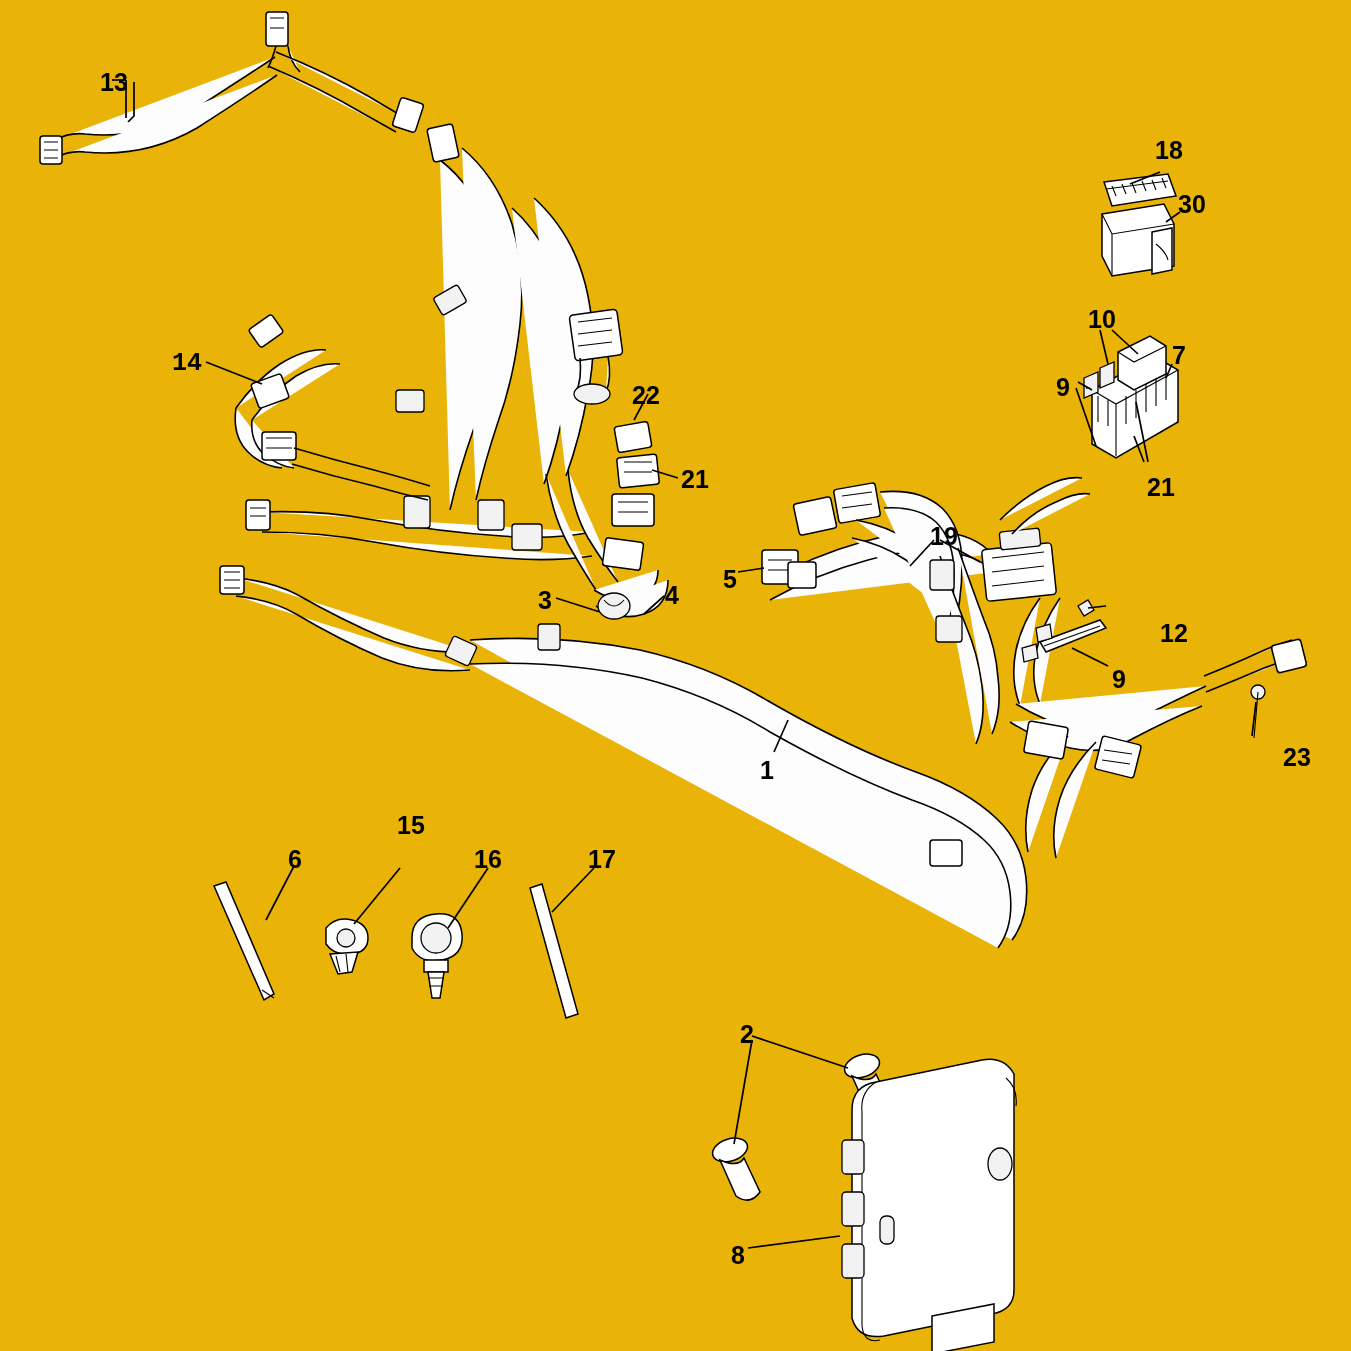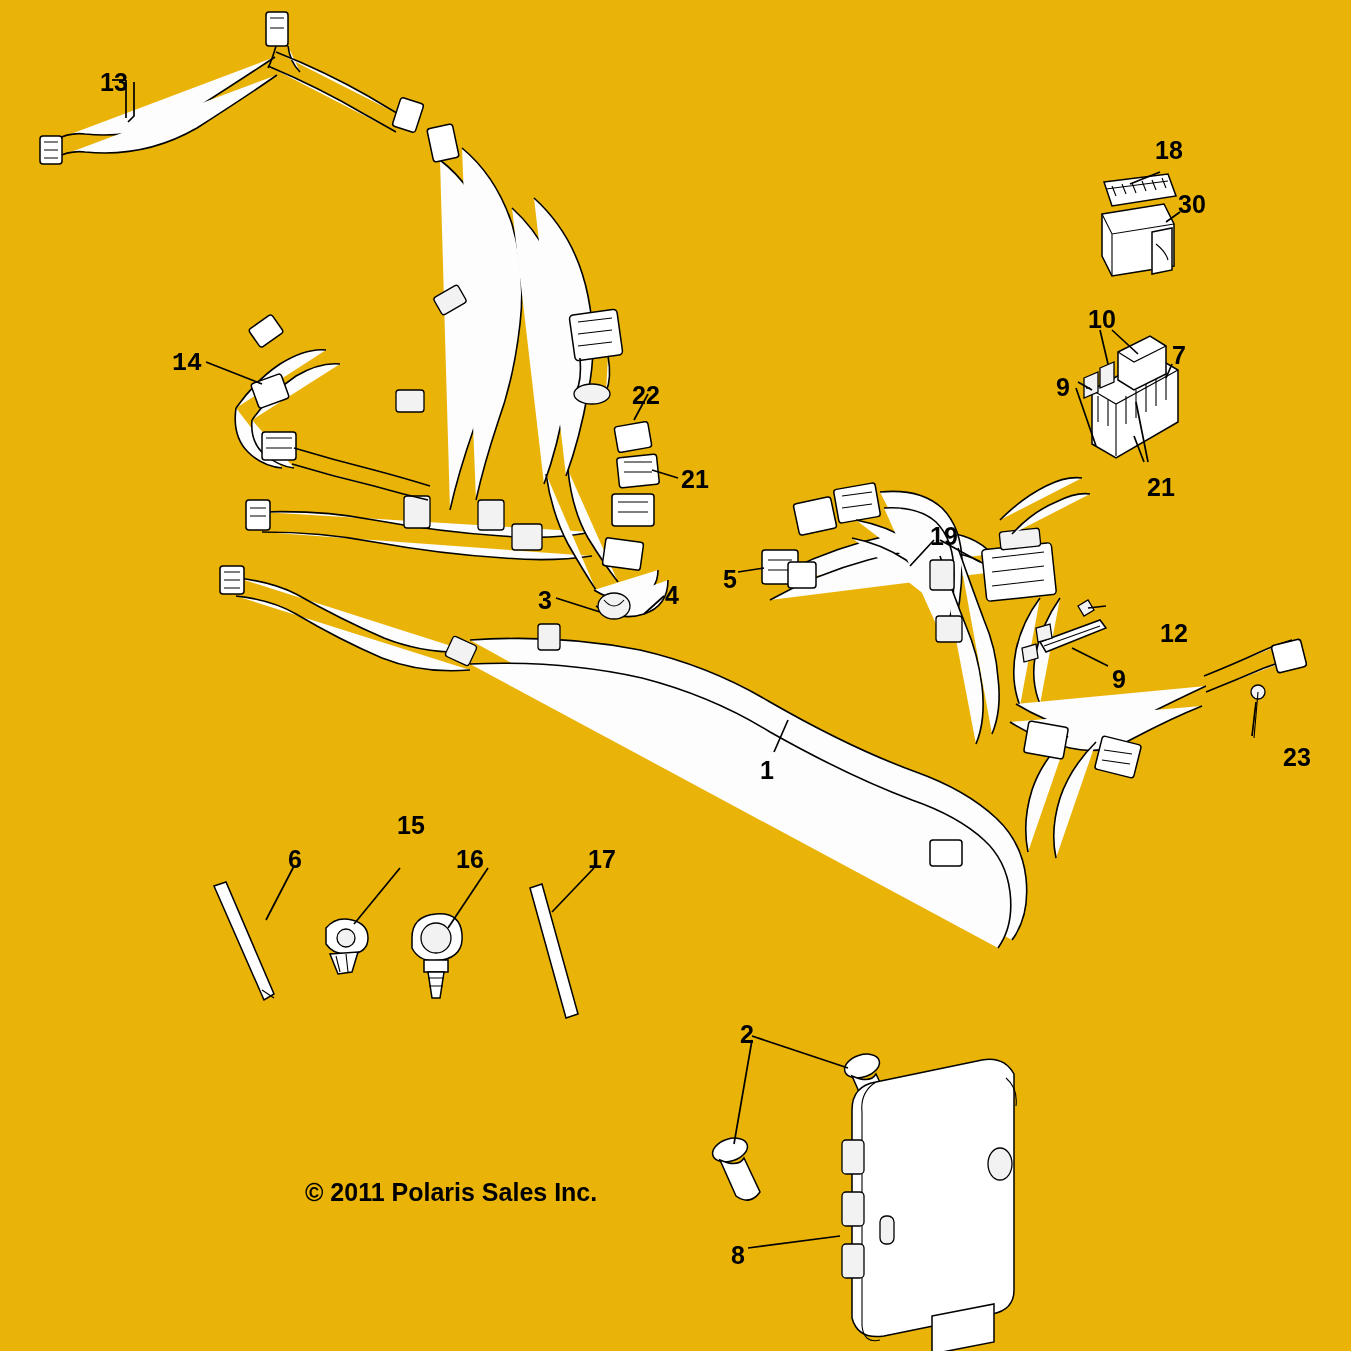--- a/index.html
+++ b/index.html
@@ -256,20 +256,19 @@
   <div class="callout" style="left:930px;top:524px;">19</div>
   <div class="callout" style="left:723px;top:567px;">5</div>
   <div class="callout" style="left:538px;top:588px;">3</div>
   <div class="callout" style="left:665px;top:583px;">4</div>
   <div class="callout" style="left:1112px;top:621px;margin-left:48px;">12</div>
   <div class="callout" style="left:1112px;top:667px;">9</div>
   <div class="callout" style="left:1243px;top:745px;margin-left:40px;">23</div>
   <div class="callout" style="left:760px;top:758px;">1</div>
   <div class="callout" style="left:288px;top:847px;">6</div>
   <div class="callout" style="left:397px;top:813px;">15</div>
-  <div class="callout" style="left:456px;top:847px;">16</div>
+  <div class="callout" style="left:474px;top:847px;">16</div>
   <div class="callout" style="left:588px;top:847px;">17</div>
   <div class="callout" style="left:740px;top:1022px;">2</div>
   <div class="callout" style="left:731px;top:1243px;">8</div>
 
-  <div class="copyright" style="left:305px;top:1178px;">© 2011 Polaris Sales Inc.</div>
 
 </div>
 
 </body></html>

